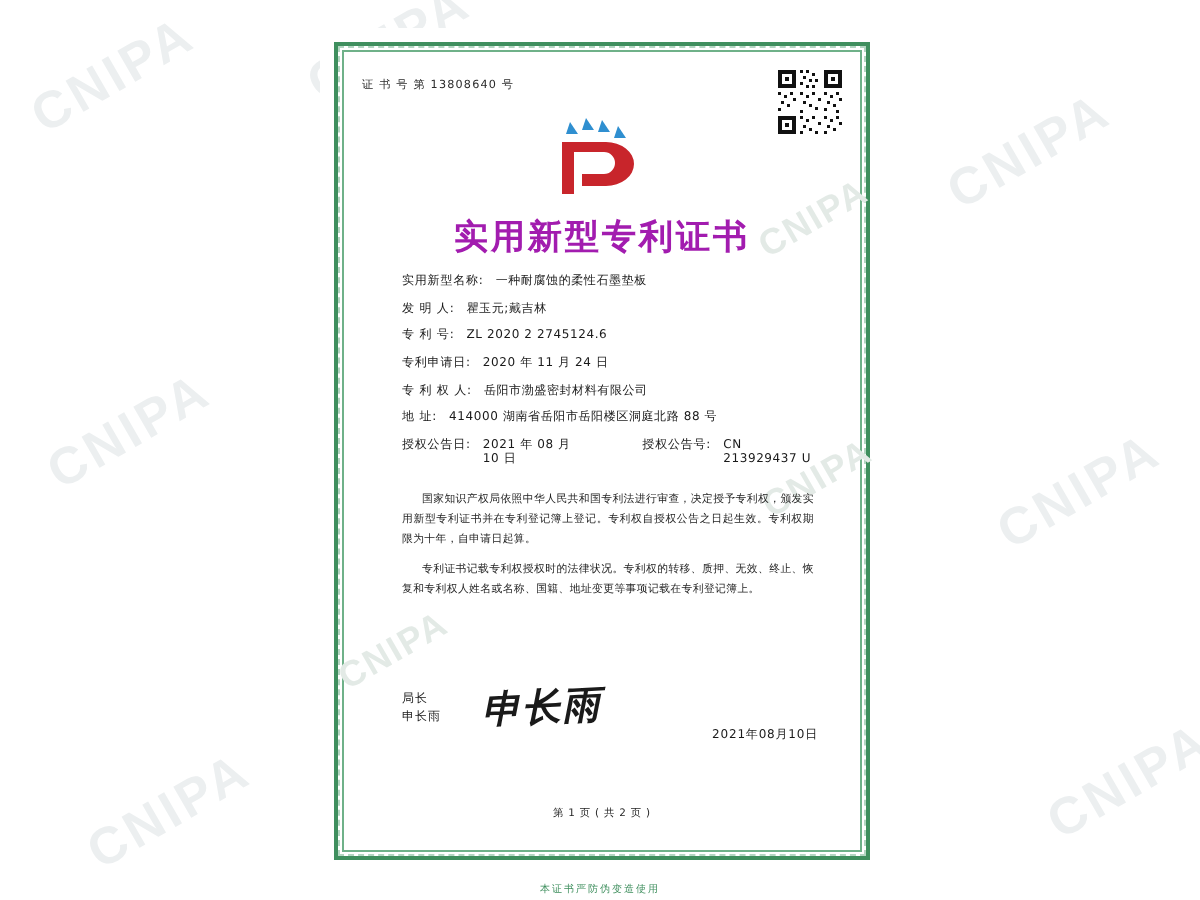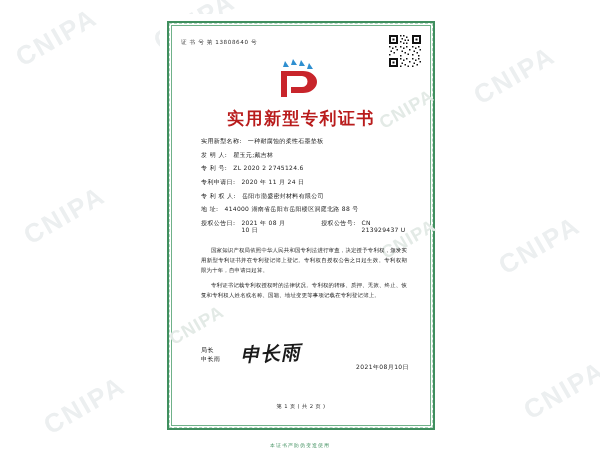--- a/index.html
+++ b/index.html
@@ -97,21 +97,21 @@
     transform: translateX(-50%);
     width: 92px; height: 44px;
   }
 
   .title {
     position: absolute;
     left: 0; right: 0; top: 74px;
     text-align: center;
     font-size: 17px;
     font-weight: bold;
-    color: #b91c1c;
+    color: #a21caf;
     letter-spacing: 1.5px;
     font-family: "DejaVu Sans", sans-serif;
   }
 
   .fields {
     position: absolute;
     left: 22px; right: 14px; top: 104px;
   }
   .row {
     display: flex;

